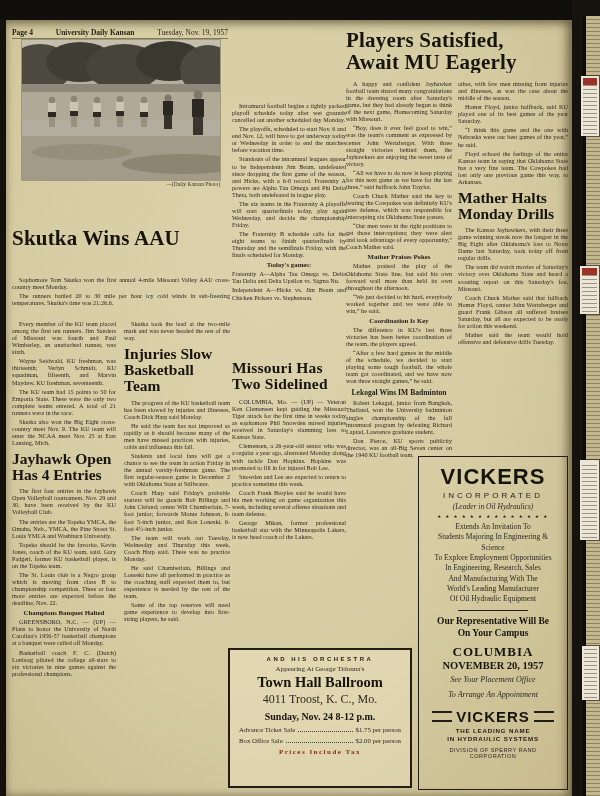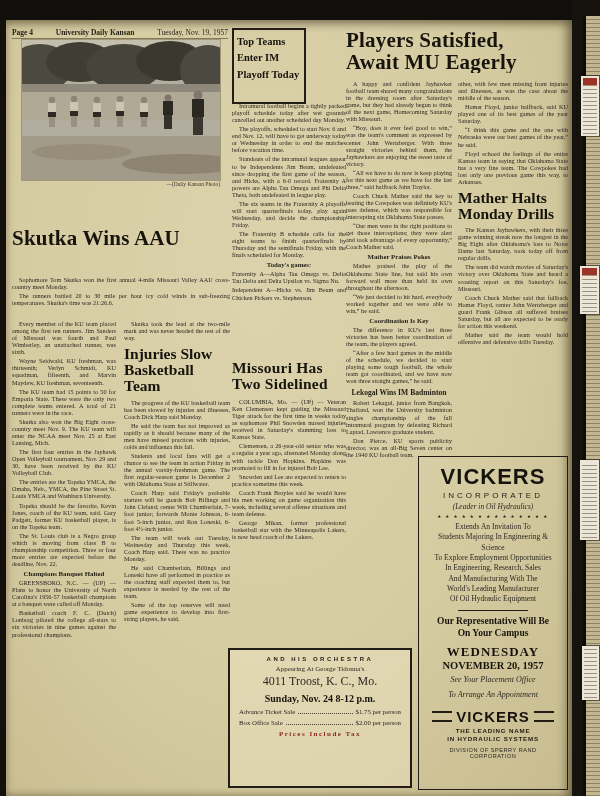--- a/index.html
+++ b/index.html
@@ -156,20 +156,24 @@
     <div class="block lead bodytxt">
       <p>Sophomore Tom Skutka won the first annual 4-mile Missouri Valley AAU cross-country meet Monday.</p>
       <p>The runners battled 20 to 30 mile per hour icy cold winds in sub-freezing temperatures. Skutka's time was 21:26.6.</p>
     </div>
 
     <div class="block bodytxt lc1">
       <p>Every member of the KU team placed among the first ten runners. Jim Sanders of Missouri was fourth and Paul Wimberley, an unattached runner, was sixth.</p>
       <p>Wayne Seidwald, KU freshman, was thirteenth; Verlyn Schmidt, KU squadman, fifteenth, and Marvin Maydew, KU freshman, seventeenth.</p>
       <p>The KU team had 15 points to 50 for Emporia State. These were the only two complete teams entered. A total of 21 runners were in the race.</p>
       <p>Skutka also won the Big Eight cross-country meet Nov. 9. The KU team will enter the NCAA meet Nov. 25 at East Lansing, Mich.</p>
+      <div class="inhl">
+        <div>Jayhawk Open</div>
+        <div>Has 4 Entries</div>
+      </div>
       <p>The first four entries in the Jayhawk Open Volleyball tournament, Nov. 29 and 30, have been received by the KU Volleyball Club.</p>
       <p>The entries are the Topeka YMCA, the Omaha, Neb., YMCA, the Pine Street St. Louis YMCA and Washburn University.</p>
       <p>Topeka should be the favorite, Kevin Jones, coach of the KU team, said. Gary Padgett, former KU basketball player, is on the Topeka team.</p>
       <p>The St. Louis club is a Negro group which is moving from class B to championship competition. Three or four more entries are expected before the deadline, Nov. 22.</p>
       <div class="sub">Champions Banquet Halted</div>
       <p>GREENSBORO, N.C. — (UP) — Plans to honor the University of North Carolina's 1956-57 basketball champions at a banquet were called off Monday.</p>
       <p>Basketball coach F. C. (Dutch) Lonborg piloted the college all-stars to six victories in nine games against the professional champions.</p>
     </div>
 
     <div class="block bodytxt lc2">
@@ -180,25 +184,20 @@
       </div>
       <p>The progress of the KU basketball team has been slowed by injuries and illnesses, Coach Dick Harp said Monday.</p>
       <p>He said the team has not improved as rapidly as it should because many of the men have missed practices with injuries, colds and influenza this fall.</p>
       <p>Students and local fans will get a chance to see the team in action Friday in the annual varsity-freshman game. The first regular-season game is December 2 with Oklahoma State at Stillwater.</p>
       <p>Coach Harp said Friday's probable starters will be guards Bob Billings and John Cleland; center Wilt Chamberlain, 7-foot junior; forwards Monte Johnson, 6-foot 5-inch junior, and Ron Loneski, 6-foot 4½-inch junior.</p>
       <p>The team will work out Tuesday, Wednesday and Thursday this week, Coach Harp said. There was no practice Monday.</p>
       <p>He said Chamberlain, Billings and Loneski have all performed in practice as the coaching staff expected them to, but experience is needed by the rest of the team.</p>
       <p>Some of the top reserves will need game experience to develop into first-string players, he said.</p>
     </div>
 
-    <div class="block imbox">
-      <div>Top Teams</div>
-      <div>Enter IM</div>
-      <div>Playoff Today</div>
-    </div>
 
     <div class="block bodytxt midbody">
       <p>Intramural football begins a tightly packed playoff schedule today after wet grounds cancelled out another scheduled day Monday.</p>
       <p>The playoffs, scheduled to start Nov. 6 and end Nov. 12, will have to get underway today or Wednesday in order to end the matches before vacation time.</p>
       <p>Standouts of the intramural leagues appear to be Independents Jim Beam, undefeated since dropping the first game of the season, and Hicks, with a 6-0 record. Fraternity A powers are Alpha Tau Omega and Phi Delta Theta, both undefeated in league play.</p>
       <p>The six teams in the Fraternity A playoffs will start quarterfinals today, play again Wednesday, and decide the championship Friday.</p>
       <p>The Fraternity B schedule calls for the eight teams to finish quarterfinals by Thursday and the semifinals Friday, with the finals scheduled for Monday.</p>
       <div class="sub">Today's games:</div>
       <p class="noind">Fraternity A—Alpha Tau Omega vs. Delta Tau Delta and Delta Upsilon vs. Sigma Nu.</p>
       <p class="noind">Independent A—Hicks vs. Jim Beam and Chicken Pickers vs. Stephenson.</p>
@@ -213,20 +212,21 @@
       <p>COLUMBIA, Mo. — (UP) — Veteran Ken Clemensen kept guiding the Missouri Tiger attack for the first time in weeks today as sophomore Phil Snowden nursed injuries received in Saturday's slamming loss to Kansas State.</p>
       <p>Clemensen, a 26-year-old senior who was a regular a year ago, alternated Monday along with tackle Don Hopkins. Hopkins was promoted to fill in for injured Bob Lee.</p>
       <p>Snowden and Lee are expected to return to practice sometime this week.</p>
       <p>Coach Frank Broyles said he would have his men working on game organization this week, including several offense situations and team defense.</p>
       <p>George Mikan, former professional basketball star with the Minneapolis Lakers, is now head coach of the Lakers.</p>
     </div>
 
     <div class="block flanagan">
       <div class="fl-tag">AND HIS ORCHESTRA</div>
       <div class="fl-app">Appearing At George Tidonna's</div>
+      <div class="fl-venue">Town Hall Ballroom</div>
       <div class="fl-addr">4011 Troost, K. C., Mo.</div>
       <div class="fl-dt">Sunday, Nov. 24   8-12 p.m.</div>
       <div class="fl-row">
         <span>Advance Ticket Sale</span>
         <span class="dots"></span>
         <span>$1.75 per person</span>
       </div>
       <div class="fl-row">
         <span>Box Office Sale</span>
         <span class="dots"></span>
@@ -280,21 +280,21 @@
       <div class="vk-line first">Extends An Invitation To</div>
       <div class="vk-line">Students Majoring In Engineering &amp; Science</div>
       <div class="vk-line">To Explore Employment Opportunities</div>
       <div class="vk-line">In Engineering, Research, Sales</div>
       <div class="vk-line">And Manufacturing With The</div>
       <div class="vk-line">World's Leading Manufacturer</div>
       <div class="vk-line">Of Oil Hydraulic Equipment</div>
       <div class="vk-rule"></div>
       <div class="vk-rep">Our Representative Will Be</div>
       <div class="vk-rep">On Your Campus</div>
-      <div class="vk-day">WEDNESDAY</div>
+      <div class="vk-day">COLUMBIA</div>
       <div class="vk-date">NOVEMBER 20, 1957</div>
       <div class="vk-see">See Your Placement Office</div>
       <div class="vk-see">To Arrange An Appointment</div>
       <div class="vk-logo">
         <span class="bars"></span>
         <span class="vk-logo-text">VICKERS</span>
         <span class="bars"></span>
       </div>
       <div class="vk-tag">
         <div>THE LEADING NAME</div>

